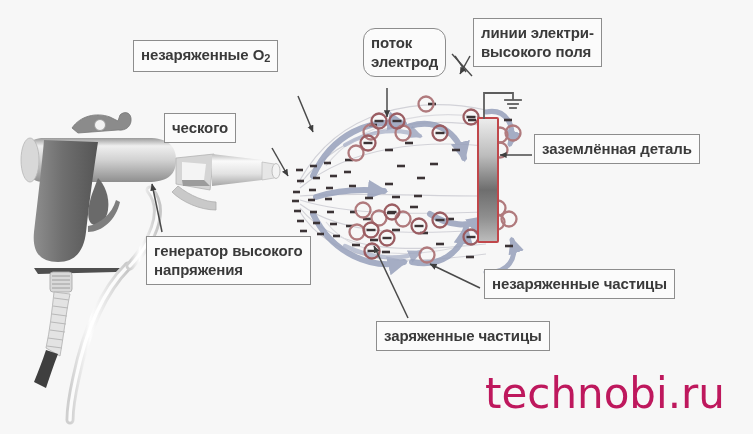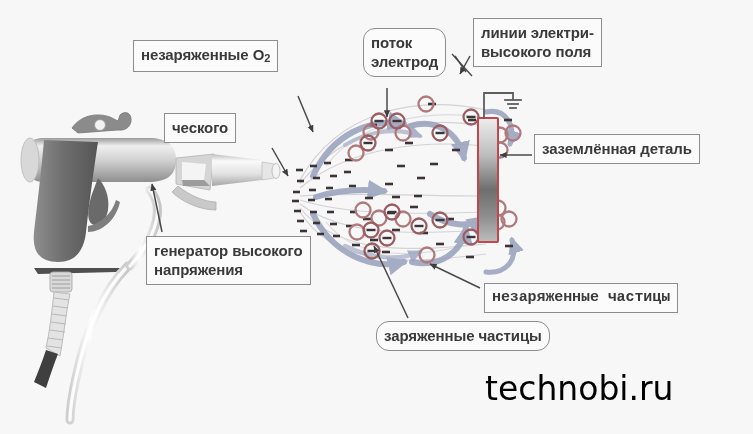--- a/index.html
+++ b/index.html
@@ -26,27 +26,27 @@
     letter-spacing:-0.1px;
   }
   .label sub{font-size:11px;vertical-align:baseline;position:relative;top:2px;}
 
   #lbl-ions   {left:133px;top:40px;}
   #lbl-electrode{left:164px;top:113px;}
   #lbl-airflow{left:363px;top:28px;border-radius:12px;}
   #lbl-field  {left:473px;top:18px;}
   #lbl-part   {left:534px;top:134px;}
   #lbl-gen    {left:146px;top:236px;}
-  #lbl-uncharged{left:484px;top:283px;font-family:Liberation Mono, monospace;}
-  #lbl-charged{left:376px;top:321px;border-radius:13px;}
+  #lbl-uncharged{left:484px;top:269px;}
+  #lbl-charged{left:376px;top:321px;}
 
   #watermark{
     position:absolute;left:485px;top:369px;
-    color:#000000;
-    font-size:33px;
+    color:#be185d;
+    font-size:42px;
     font-weight:normal;
     letter-spacing:0px;
     font-family:"DejaVu Sans", sans-serif;
   }
 </style>
 </head>
 <body>
 
 <div id="stage">
 

